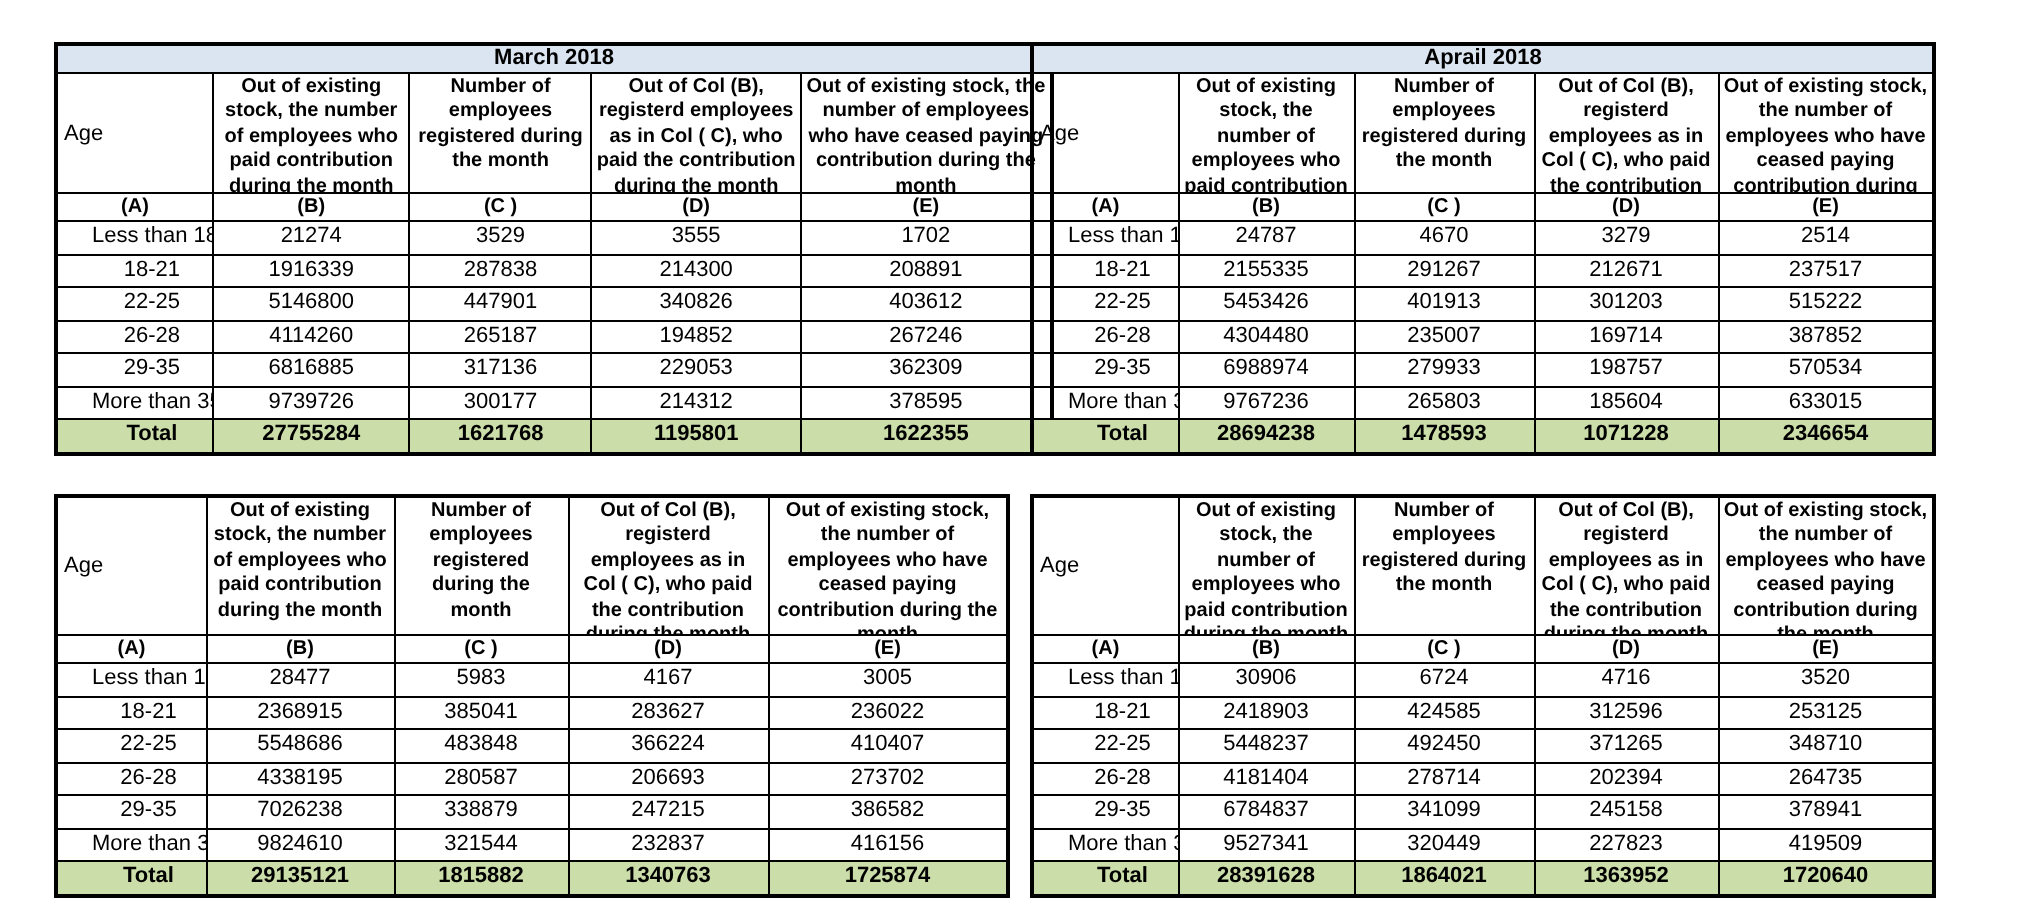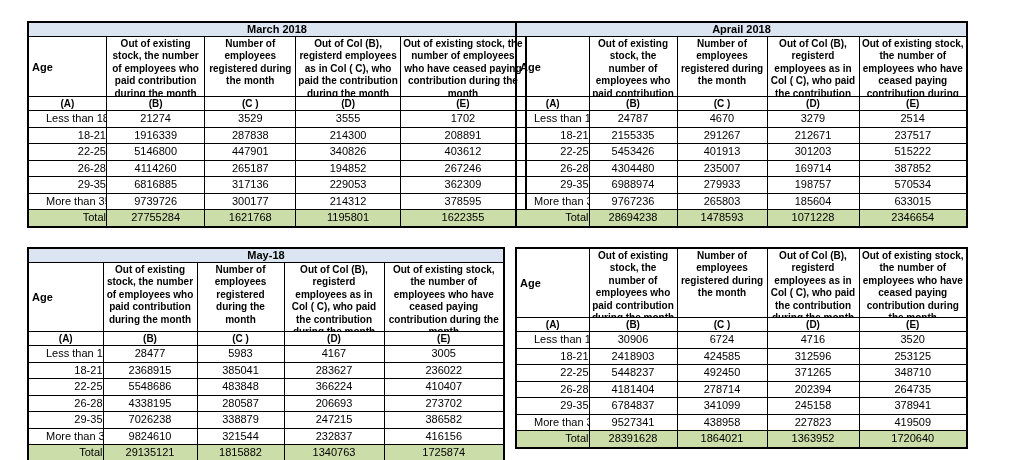--- a/index.html
+++ b/index.html
@@ -17,29 +17,29 @@
     height:13px;background:var(--title-bar,#dbe5f1);
     font-size:11px;font-weight:bold;text-align:center;line-height:13px;
   }
   
   .header-row th{vertical-align:top;font-weight:bold;font-size:10px;
     line-height:12.4px;text-align:center;}
   .hdr{overflow:hidden;padding:1px 2px 0 2px;}
   .tbl.top .hdr{height:58px;}
   .tbl.bottom .hdr{height:67px;}
   .hdr.age{display:flex;align-items:center;justify-content:flex-start;
-    font-weight:bold;font-size:11px;padding-left:3px;text-align:left;}
+    font-weight:normal;font-size:11px;padding-left:3px;text-align:left;}
   
   .letter-row th{height:13px;font-size:10px;font-weight:bold;
     text-align:center;line-height:13px;}
   
   tbody td{height:15.5px;font-size:11px;text-align:center;line-height:15px;
     white-space:nowrap;}
-  tbody td.lbl{text-align:right;padding-left:17px;}
-  tbody tr.total-row td{background:var(--total-row,#cbdda8);font-weight:normal;}
+  tbody td.lbl{text-align:center;padding-left:17px;}
+  tbody tr.total-row td{background:var(--total-row,#cbdda8);font-weight:bold;}
 </style>
 </head>
 <body>
 
 <div class="tbl top" style="left:27px;top:21px;width:500px;">
   <table>
     <colgroup>
         <col style="width:75px">
         <col style="width:94px">
         <col style="width:87px">
@@ -224,23 +224,20 @@
 <div class="tbl bottom" style="left:27px;top:247px;width:476px;">
   <table>
     <colgroup>
         <col style="width:75px">
         <col style="width:94px">
         <col style="width:87px">
         <col style="width:100px">
         <col style="width:120px">
       </colgroup>
     <thead>
-      <tr class="title-row">
-        <th colspan="5">May-18</th>
-      </tr>
       <tr class="header-row">
         <th>
             <div class="hdr age">Age</div>
           </th>
         <th>
             <div class="hdr">Out of existing stock, the number of employees who paid contribution during the month</div>
           </th>
         <th>
             <div class="hdr">Number of employees registered during the month</div>
           </th>
@@ -380,21 +377,21 @@
         <tr>
           <td class="lbl">29-35</td>
           <td>6784837</td>
           <td>341099</td>
           <td>245158</td>
           <td>378941</td>
         </tr>
         <tr>
           <td class="lbl">More than 35</td>
           <td>9527341</td>
-          <td>438958</td>
+          <td>320449</td>
           <td>227823</td>
           <td>419509</td>
         </tr>
         <tr class="total-row">
           <td class="lbl">Total</td>
           <td>28391628</td>
           <td>1864021</td>
           <td>1363952</td>
           <td>1720640</td>
         </tr>

